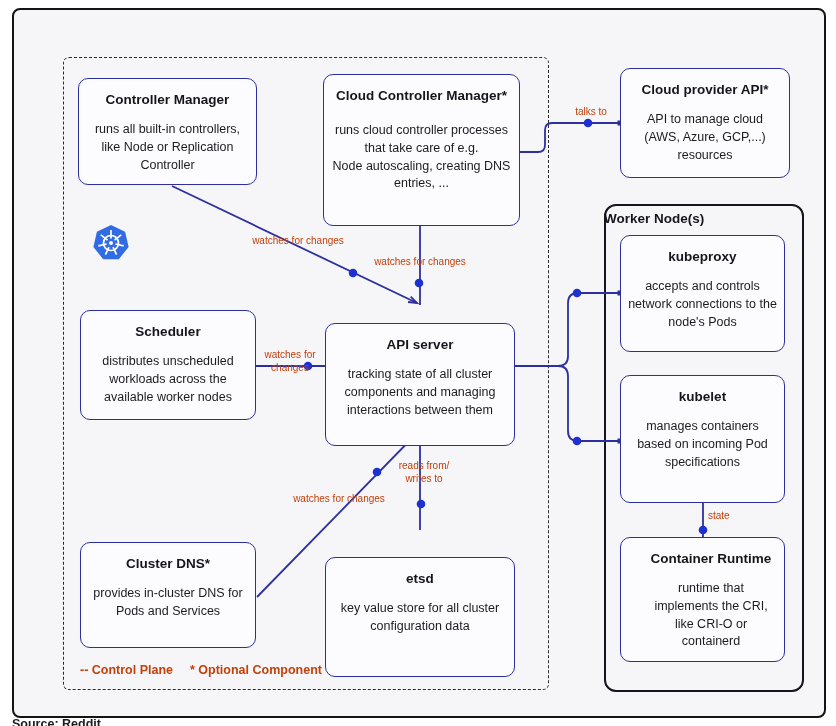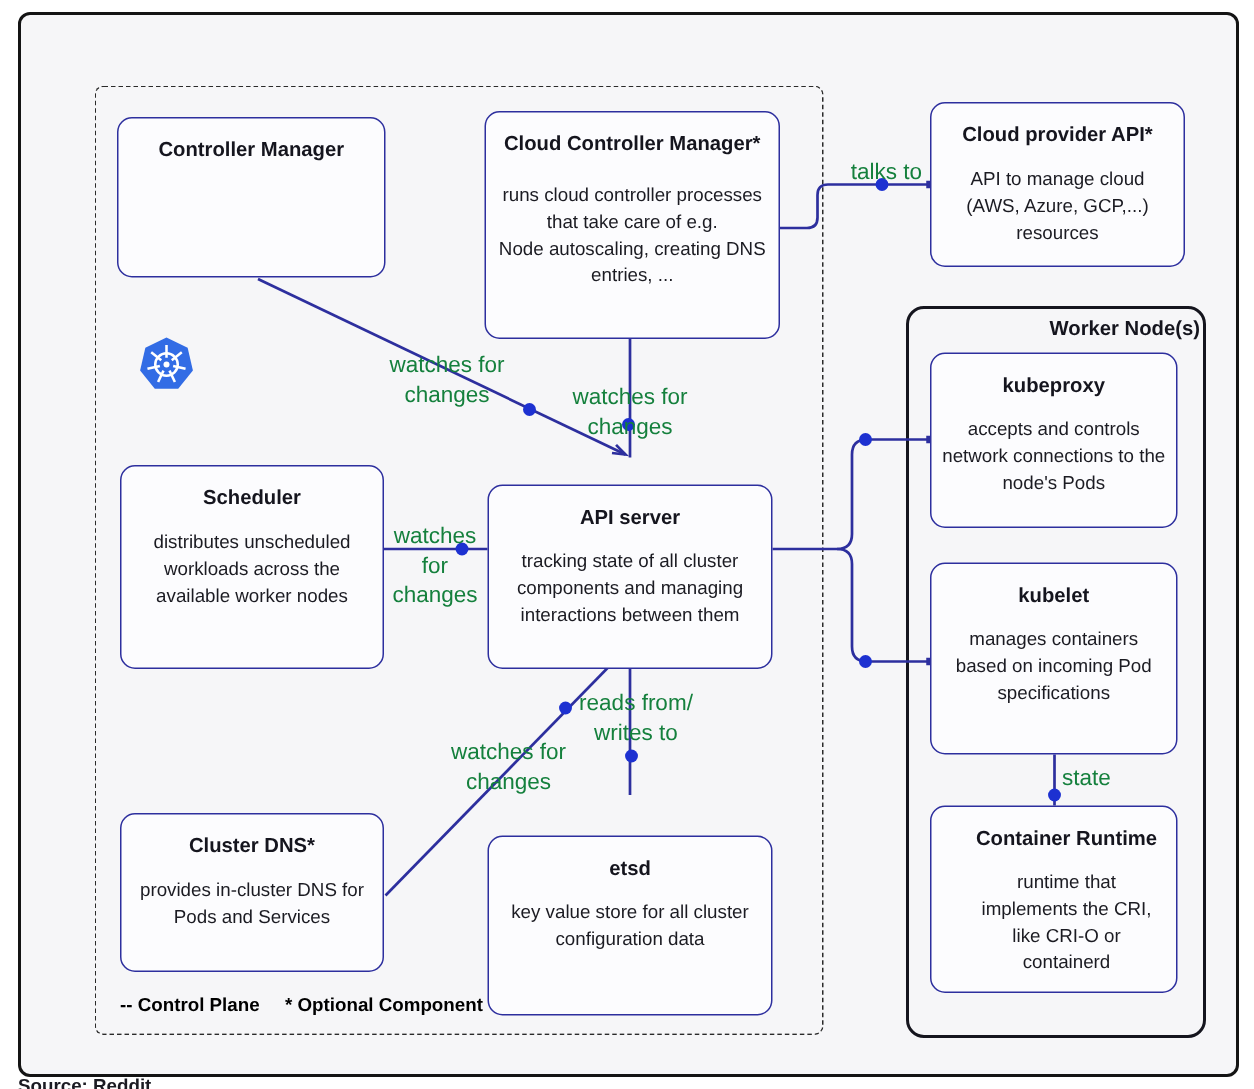--- a/index.html
+++ b/index.html
@@ -3,31 +3,31 @@
 <meta charset="utf-8">
 <style>
   html,body{margin:0;padding:0;background:#ffffff;font-family:"Liberation Sans",sans-serif;}
   .stage{position:relative;width:836px;height:726px;overflow:hidden;background:#ffffff;}
   .frame{position:absolute;left:12px;top:8px;width:810px;height:706px;background:#f6f6f8;
          border:2.5px solid #141414;border-radius:8px;}
   .control-plane{position:absolute;left:63px;top:57px;width:484px;height:631px;
          border:1.6px dashed #2a2a2a;border-radius:6px;}
   .worker-node{position:absolute;left:604px;top:204px;width:196px;height:484px;
          border:2.2px solid #15151e;border-radius:12px;background:#f6f6f8;}
-  .worker-title{position:absolute;left:604px;top:211px;width:196px;text-align:right;
+  .worker-title{position:absolute;left:604px;top:211px;width:196px;text-align:left;
          font-weight:700;font-size:13.5px;color:#15151e;}
   .box{position:absolute;background:#fcfcfe;border:1.8px solid #2d2f9e;border-radius:10px;
        display:flex;flex-direction:column;align-items:center;box-sizing:border-box;
        padding:13px 7px 8px 7px;gap:13px;z-index:2;}
   .box-title{font-weight:700;font-size:13.5px;color:#15151e;text-align:center;line-height:1.2;}
   .box-body{font-size:12.5px;color:#1b1b22;text-align:center;line-height:1.42;white-space:pre-line;}
   .svg-layer{position:absolute;left:0;top:0;width:836px;height:726px;z-index:1;}
-  .conn-label{position:absolute;z-index:3;font-size:15px;color:#15803d;text-align:center;
+  .conn-label{position:absolute;z-index:3;font-size:10px;color:#c2410c;text-align:center;
        line-height:1.3;white-space:pre-line;}
-  .legend{position:absolute;z-index:3;font-weight:700;font-size:12.5px;color:#000000;}
+  .legend{position:absolute;z-index:3;font-weight:700;font-size:12.5px;color:#c2410c;}
   .k8s-logo{position:absolute;left:92px;top:224px;width:38px;height:38px;z-index:2;}
   .source-note{position:absolute;left:12px;top:717px;font-weight:700;font-size:12.5px;color:#1b1b22;z-index:4;}
 </style>
 </head>
 <body>
 
 <div class="stage">
   <div class="frame"></div>
 
   <svg class="svg-layer" viewBox="0 0 836 726">
@@ -74,34 +74,35 @@
       <line x1="23.4" y1="20" x2="31.7" y2="21.9"></line>
       <line x1="21" y1="23.1" x2="24.6" y2="30.7"></line>
       <line x1="17" y1="23.1" x2="13.4" y2="30.7"></line>
       <line x1="14.6" y1="20" x2="6.3" y2="21.9"></line>
       <line x1="15.5" y1="16.2" x2="8.8" y2="10.9"></line>
     </g>
   </svg>
 
   <div class="box" style="left:78px;top:78px;width:179px;height:107px;">
     <div class="box-title">Controller Manager</div>
+    <div class="box-body">runs all built-in controllers, like Node or Replication Controller</div>
   </div>
 
   <div class="box" style="left:323px;top:74px;width:197px;height:152px;gap:18px;">
     <div class="box-title">Cloud Controller Manager*</div>
     <div class="box-body">runs cloud controller processes that take care of e.g.
 Node autoscaling, creating DNS entries, ...</div>
   </div>
 
   <div class="box" style="left:620px;top:68px;width:170px;height:110px;">
     <div class="box-title">Cloud provider API*</div>
     <div class="box-body">API to manage cloud (AWS, Azure, GCP,...) resources</div>
   </div>
 
-  <div class="box" style="left:80px;top:310px;width:176px;height:136px;">
+  <div class="box" style="left:80px;top:310px;width:176px;height:110px;">
     <div class="box-title">Scheduler</div>
     <div class="box-body">distributes unscheduled workloads across the available worker nodes</div>
   </div>
 
   <div class="box" style="left:325px;top:323px;width:190px;height:123px;">
     <div class="box-title">API server</div>
     <div class="box-body">tracking state of all cluster components and managing interactions between them</div>
   </div>
 
   <div class="box" style="left:80px;top:542px;width:176px;height:106px;">

